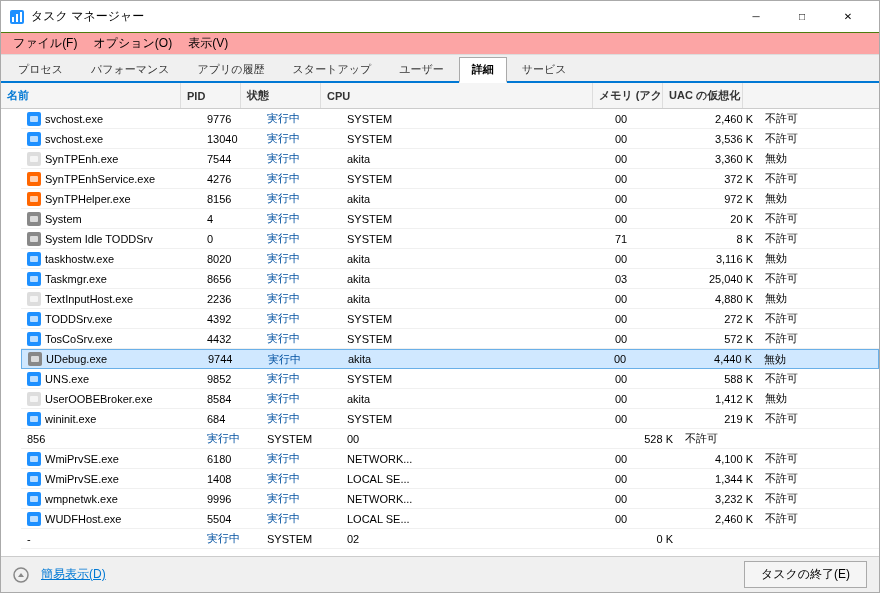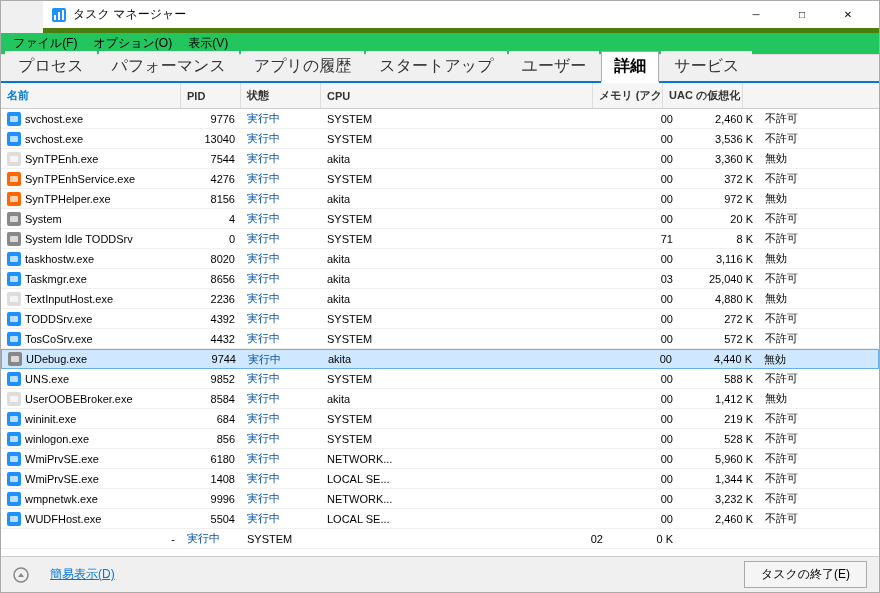--- a/index.html
+++ b/index.html
@@ -18,23 +18,22 @@
       border: 1px solid #aaa;
       display: flex;
       flex-direction: column;
     }
     .title-bar {
       background: #ffffff;
       height: 32px;
       display: flex;
       align-items: center;
       padding: 0 8px;
-      border-bottom: 5px solid #4d7c0f;
+      border-bottom: 1px solid #4d7c0f;
       user-select: none;
-      margin-left: 42px;
     }
     .title-bar-icon {
       width: 16px;
       height: 16px;
       margin-right: 6px;
     }
     .title-bar-text {
       flex: 1;
       font-size: 12px;
       color: #000;
@@ -49,21 +48,21 @@
       border: none;
       background: transparent;
       cursor: pointer;
       display: flex;
       align-items: center;
       justify-content: center;
       font-size: 10px;
       color: #000;
     }
     .menu-bar {
-      background: #22c55e;
+      background: #fca5a5;
       height: 22px;
       display: flex;
       align-items: center;
       padding: 0 4px;
       border-bottom: 1px solid #ddd;
     }
     .menu-item {
       padding: 2px 8px;
       cursor: pointer;
       font-size: 12px;
@@ -72,21 +71,21 @@
       background: #f0f0f0;
       height: 28px;
       display: flex;
       align-items: flex-end;
       padding: 0 4px;
       border-bottom: 2px solid #0078d4;
     }
     .tab {
       padding: 4px 12px;
       cursor: pointer;
-      font-size: 16px;
+      font-size: 11px;
       border: 1px solid transparent;
       border-bottom: none;
       margin-right: 2px;
       background: #f0f0f0;
       color: #333;
     }
     .tab.active {
       background: #ffffff;
       border-color: #aaa;
       border-bottom: 2px solid white;
@@ -122,20 +121,21 @@
       height: 100%;
       display: flex;
       align-items: center;
     }
     .th:last-child { border-right: none; }
     .th.sorted { color: #0078d4; }
     .table-body {
       flex: 1;
       overflow-y: auto;
       overflow-x: hidden;
+      margin-left: 20px;
     }
     .table-body::-webkit-scrollbar { width: 16px; }
     .table-body::-webkit-scrollbar-track { background: #f0f0f0; }
     .table-body::-webkit-scrollbar-thumb { background: #c0c0c0; border: 2px solid #f0f0f0; }
     .row {
       display: grid;
       grid-template-columns: 180px 60px 80px 1fr 70px 80px 120px;
       height: 20px;
       align-items: center;
       border-bottom: 1px solid #f0f0f0;
@@ -158,21 +158,21 @@
       width: 14px;
       height: 14px;
       min-width: 14px;
       border-radius: 2px;
       display: inline-flex;
       align-items: center;
       justify-content: center;
       font-size: 8px;
     }
     .cell.right { text-align: right; }
-    .cell.center { text-align: right; }
+    .cell.center { text-align: left; }
     .footer {
       height: 36px;
       background: #f0f0f0;
       border-top: 1px solid #ccc;
       display: flex;
       align-items: center;
       justify-content: space-between;
       padding: 0 12px;
     }
     .footer-link {
@@ -185,21 +185,21 @@
       padding: 4px 16px;
       background: #f5f5f5;
       border: 1px solid #aaa;
       cursor: pointer;
       font-size: 12px;
       margin-left: 30px;
     }
     .footer-left {
       display: flex;
       align-items: center;
-      gap: 21px;
+      gap: 12px;
     }
   </style>
 </head>
 <body>
 
 <div class="window">
 
   <div class="title-bar">
     <svg class="title-bar-icon" viewBox="0 0 16 16">
       <rect x="1" y="1" width="14" height="14" rx="2" fill="#1e90ff"></rect>
@@ -492,49 +492,41 @@
       <span>wininit.exe</span>
     </div>
     <div class="cell center">684</div>
     <div class="cell" style="color:#0050a0;">実行中</div>
     <div class="cell">SYSTEM</div>
     <div class="cell center">00</div>
     <div class="cell right">219 K</div>
     <div class="cell">不許可</div>
   </div>
         <div class="row">
-    <div class="cell name">
-      <span class="proc-icon" style="background:#1e90ff;">
-        <svg width="10" height="10" viewBox="0 0 10 10">
-                <rect x="1" y="2" width="8" height="6" rx="1" fill="white" opacity="0.7"></rect>
-              </svg>
-      </span>
-      <span>winlogon.exe</span>
-    </div>
     <div class="cell center">856</div>
     <div class="cell" style="color:#0050a0;">実行中</div>
     <div class="cell">SYSTEM</div>
     <div class="cell center">00</div>
     <div class="cell right">528 K</div>
     <div class="cell">不許可</div>
   </div>
         <div class="row">
     <div class="cell name">
       <span class="proc-icon" style="background:#1e90ff;">
         <svg width="10" height="10" viewBox="0 0 10 10">
                 <rect x="1" y="2" width="8" height="6" rx="1" fill="white" opacity="0.7"></rect>
               </svg>
       </span>
       <span>WmiPrvSE.exe</span>
     </div>
     <div class="cell center">6180</div>
     <div class="cell" style="color:#0050a0;">実行中</div>
     <div class="cell">NETWORK...</div>
     <div class="cell center">00</div>
-    <div class="cell right">5,960 K</div>
+    <div class="cell right">4,100 K</div>
     <div class="cell">不許可</div>
   </div>
         <div class="row">
     <div class="cell name">
       <span class="proc-icon" style="background:#1e90ff;">
         <svg width="10" height="10" viewBox="0 0 10 10">
                 <rect x="1" y="2" width="8" height="6" rx="1" fill="white" opacity="0.7"></rect>
               </svg>
       </span>
       <span>WmiPrvSE.exe</span>

